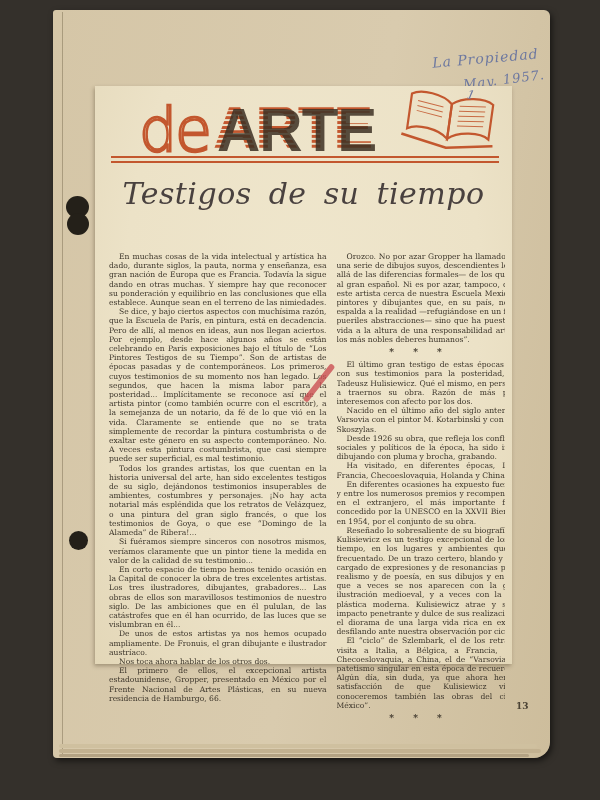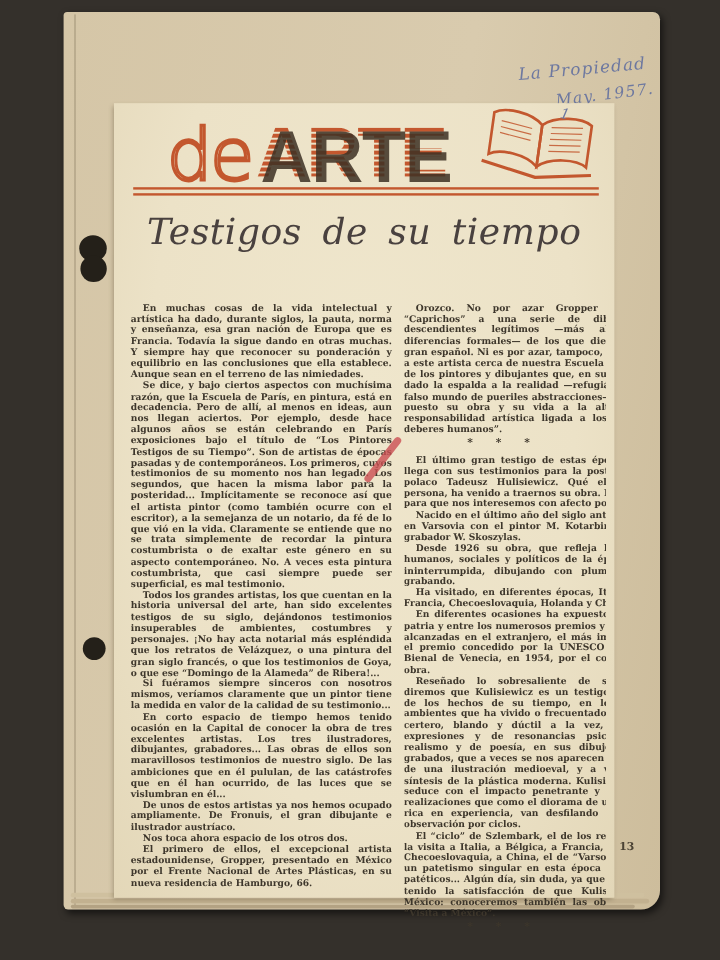--- a/index.html
+++ b/index.html
@@ -30,21 +30,21 @@
   .hole.bottom{left:69px;top:531px;width:19px;height:19px;}
 
   
   .handwriting{position:absolute;color:var(--ink-blue,#6d78a0);
     font-family:"DejaVu Serif", serif;font-style:italic;}
   .hw-line1{left:432px;top:50px;font-size:14px;transform:rotate(-5deg);letter-spacing:1px;}
   .hw-line2{left:463px;top:72px;font-size:13px;transform:rotate(-7deg);letter-spacing:1px;}
 
   
   .page{
-    position:absolute;left:95px;top:86px;width:417px;height:662px;
+    position:absolute;left:95px;top:86px;width:417px;height:578px;
     background:
       radial-gradient(ellipse at 50% 35%, #efe6cc 0%, var(--paper-cream,#ece2c7) 60%, #e3d7b8 100%);
     box-shadow:-1px 2px 4px rgba(60,45,25,.35);
   }
 
   
   .masthead{position:absolute;left:0;top:4px;width:100%;height:80px;}
   .de{
     position:absolute;left:44px;top:10px;
     font-family:"DejaVu Sans", sans-serif;font-weight:300;font-size:60px;line-height:1;
@@ -84,21 +84,21 @@
   .columns{
     position:absolute;left:14px;top:166px;width:396px;
     display:flex;gap:10px;
     font-family:"DejaVu Serif", serif;font-size:7.6px;line-height:9.2px;
     color:var(--text-brown,#3d362b);
   }
   .col{display:block;}
   .col-left{width:222px;}
   .col-right{width:172px;overflow:hidden;}
   .col-right .para{width:226px;}
-  .para{margin:0;text-indent:10px;text-align:justify;font-weight:bold;}
+  .para{margin:0;text-indent:10px;text-align:justify;}
   .stars{margin:4px 0 3px 0;text-align:center;letter-spacing:8px;font-weight:700;font-size:9px;}
   .col-right .stars{width:166px;}
 
   
   .corner-mark{position:absolute;left:372px;top:2px;font-size:12px;font-style:italic;
     color:var(--ink-blue,#6d78a0);transform:rotate(12deg);}
 
   
   .red-mark{
     position:absolute;left:316px;top:360px;width:6px;height:46px;border-radius:4px;
@@ -154,21 +154,21 @@
     <h1 class="title">Testigos de su tiempo</h1>
 
     <div class="columns">
       <div class="col col-left">
           <p class="para">En muchas cosas de la vida intelectual y artística ha dado, durante siglos, la pauta, norma y enseñanza, esa gran nación de Europa que es Francia. Todavía la sigue dando en otras muchas. Y siempre hay que reconocer su ponderación y equilibrio en las conclusiones que ella establece. Aunque sean en el terreno de las nimiedades.</p>
           <p class="para">Se dice, y bajo ciertos aspectos con muchísima razón, que la Escuela de París, en pintura, está en decadencia. Pero de allí, al menos en ideas, aun nos llegan aciertos. Por ejemplo, desde hace algunos años se están celebrando en París exposiciones bajo el título de “Los Pintores Testigos de su Tiempo”. Son de artistas de épocas pasadas y de contemporáneos. Los primeros, cuyos testimonios de su momento nos han legado. Los segundos, que hacen la misma labor para la posteridad... Implícitamente se reconoce así que el artista pintor (como también ocurre con el escritor), a la semejanza de un notario, da fé de lo que vió en la vida. Claramente se entiende que no se trata simplemente de recordar la pintura costumbrista o de exaltar este género en su aspecto contemporáneo. No. A veces esta pintura costumbrista, que casi siempre puede ser superficial, es mal testimonio.</p>
           <p class="para">Todos los grandes artistas, los que cuentan en la historia universal del arte, han sido excelentes testigos de su siglo, dejándonos testimonios insuperables de ambientes, costumbres y personajes. ¡No hay acta notarial más espléndida que los retratos de Velázquez, o una pintura del gran siglo francés, o que los testimonios de Goya, o que ese “Domingo de la Alameda” de Ribera!...</p>
           <p class="para">Si fuéramos siempre sinceros con nosotros mismos, veríamos claramente que un pintor tiene la medida en valor de la calidad de su testimonio...</p>
           <p class="para">En corto espacio de tiempo hemos tenido ocasión en la Capital de conocer la obra de tres excelentes artistas. Los tres ilustradores, dibujantes, grabadores... Las obras de ellos son maravillosos testimonios de nuestro siglo. De las ambiciones que en él pululan, de las catástrofes que en él han ocurrido, de las luces que se vislumbran en él...</p>
           <p class="para">De unos de estos artistas ya nos hemos ocupado ampliamente. De Fronuis, el gran dibujante e ilustrador austríaco.</p>
-          <p class="para">Nos toca ahora espacio de los otros dos.</p>
+          <p class="para">Nos toca ahora hablar de los otros dos.</p>
           <p class="para">El primero de ellos, el excepcional artista estadounidense, Gropper, presentado en México por el Frente Nacional de Artes Plásticas, en su nueva residencia de Hamburgo, 66.</p>
         </div>
       <div class="col col-right">
           <p class="para">Orozco. No por azar Gropper ha llamado “Caprichos” a una serie de dibujos suyos, descendientes legítimos —más allá de las diferencias formales— de los que dieron gloria al gran español. Ni es por azar, tampoco, que sentimos a este artista cerca de nuestra Escuela Mexicana. Es de los pintores y dibujantes que, en su país, no han dado la espalda a la realidad —refugiándose en un falso mundo de pueriles abstracciones— sino que ha puesto su obra y su vida a la altura de una responsabilidad artística ligada a los más nobles deberes humanos”.</p>
           <p class="stars">* * *</p>
           <p class="para">El último gran testigo de estas épocas que nos llega con sus testimonios para la posteridad, es el polaco Tadeusz Hulisiewicz. Qué el mismo, en persona, ha venido a traernos su obra. Razón de más para que nos interesemos con afecto por los dos.</p>
           <p class="para">Nacido en el último año del siglo anterior, estudió en Varsovia con el pintor M. Kotarbinski y con el grabador W. Skoszylas.</p>
           <p class="para">Desde 1926 su obra, que refleja los conflictos humanos, sociales y políticos de la época, ha sido ininterrumpida, dibujando con pluma y brocha, grabando.</p>
           <p class="para">Ha visitado, en diferentes épocas, Italia, Bélgica, Francia, Checoeslovaquia, Holanda y China.</p>
           <p class="para">En diferentes ocasiones ha expuesto fuera de su patria y entre los numerosos premios y recompensas alcanzadas en el extranjero, el más importante fué el premio concedido por la UNESCO en la XXVII Bienal de Venecia, en 1954, por el conjunto de su obra.</p>

